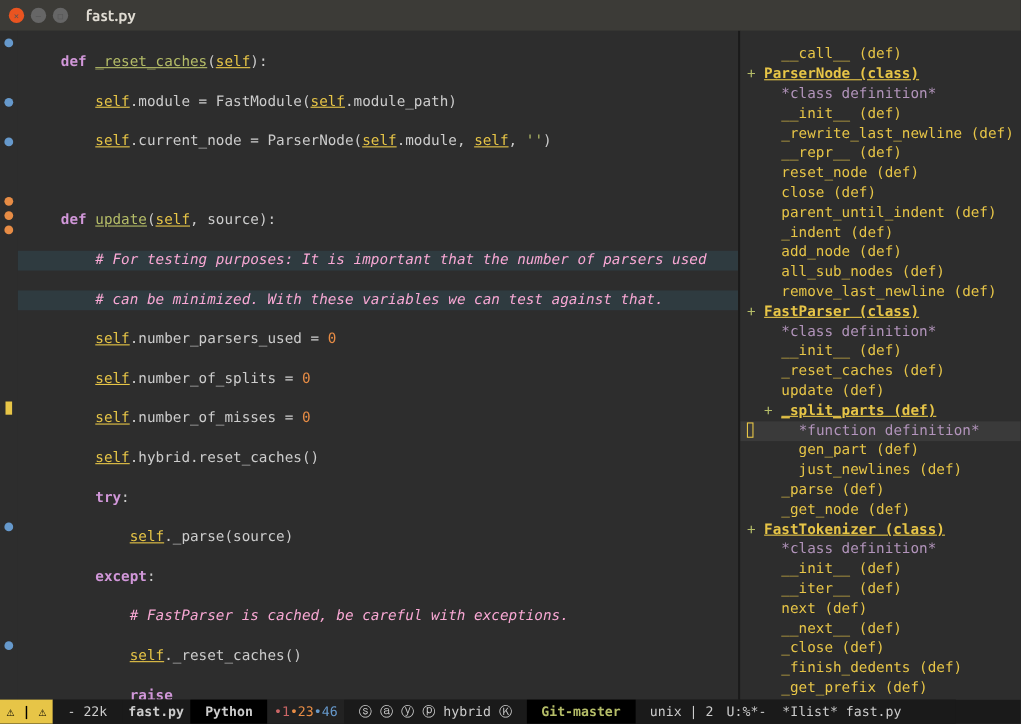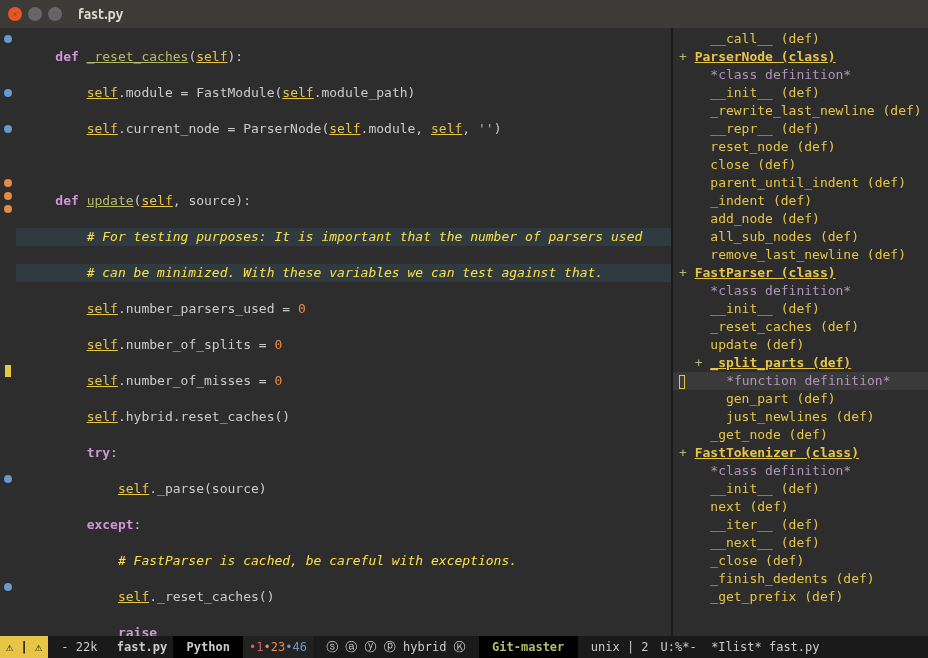--- a/index.html
+++ b/index.html
@@ -77,33 +77,33 @@
     line-height: 18px;
   }
   .editor-line {
     padding-left: 8px;
     height: 18px;
   }
   .kw { color: #d197d9; font-weight: bold; }
   .fn-u { color: #b5bd68; text-decoration: underline; }
   .self-u { color: #e7c547; text-decoration: underline; }
   .str { color: #b5bd68; }
-  .cmt { color: #fde047; font-style: italic; }
+  .cmt { color: #f9a8d4; font-style: italic; }
   .cmt-box { background: #2f3b40; }
   .num { color: #e78c45; }
   .punct { color: #cccccc; }
   .ident { color: #cccccc; margin-top: 10px; }
   .splitter {
     width: 2px;
     background: #1a1a1a;
   }
   .outline {
     width: 255px;
     background: #2d2d2d;
-    padding-top: 2px;
+    padding-top: 13px;
     line-height: 18px;
     overflow: hidden;
     font-size: 13px;
   }
   .ol-line {
     padding-left: 6px;
     height: 18px;
     white-space: pre;
   }
   .ol-plus { color: #b5bd68; }
@@ -259,26 +259,27 @@
       <div class="ol-line">    <span class="ol-def">remove_last_newline (def)</span></div>
       <div class="ol-line"><span class="ol-plus">+</span> <span class="ol-cls">FastParser (class)</span></div>
       <div class="ol-line">    <span class="ol-meta">*class definition*</span></div>
       <div class="ol-line">    <span class="ol-def">__init__ (def)</span></div>
       <div class="ol-line">    <span class="ol-def">_reset_caches (def)</span></div>
       <div class="ol-line">    <span class="ol-def">update (def)</span></div>
       <div class="ol-line">  <span class="ol-plus">+</span> <span class="ol-cls">_split_parts (def)</span></div>
       <div class="ol-line ol-hl"><span class="ol-cursor"></span>     <span class="ol-meta">*function definition*</span></div>
       <div class="ol-line">      <span class="ol-def">gen_part (def)</span></div>
       <div class="ol-line">      <span class="ol-def">just_newlines (def)</span></div>
+      <div class="ol-line">    <span class="ol-def">_parse (def)</span></div>
       <div class="ol-line">    <span class="ol-def">_get_node (def)</span></div>
       <div class="ol-line"><span class="ol-plus">+</span> <span class="ol-cls">FastTokenizer (class)</span></div>
       <div class="ol-line">    <span class="ol-meta">*class definition*</span></div>
       <div class="ol-line">    <span class="ol-def">__init__ (def)</span></div>
+      <div class="ol-line">    <span class="ol-def">__iter__ (def)</span></div>
       <div class="ol-line">    <span class="ol-def">next (def)</span></div>
-      <div class="ol-line">    <span class="ol-def">__iter__ (def)</span></div>
       <div class="ol-line">    <span class="ol-def">__next__ (def)</span></div>
       <div class="ol-line">    <span class="ol-def">_close (def)</span></div>
       <div class="ol-line">    <span class="ol-def">_finish_dedents (def)</span></div>
       <div class="ol-line">    <span class="ol-def">_get_prefix (def)</span></div>
     </div>
 </div>
 
 <div class="statusbar">
   <div class="sb-left">
     <div class="sb-seg sb-warn">⚠ | ⚠</div>

